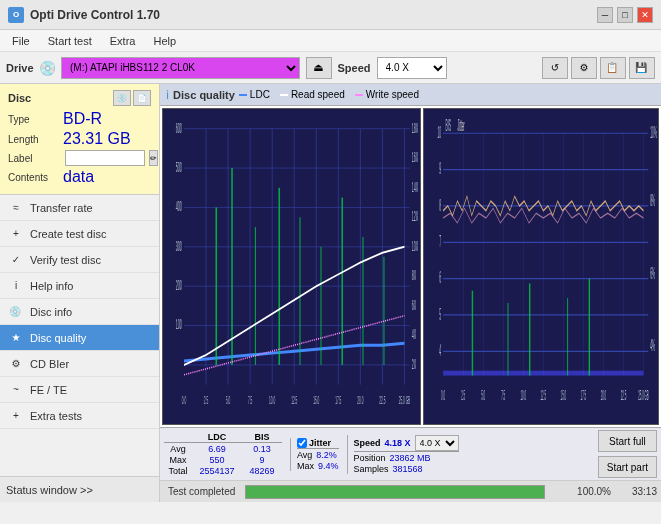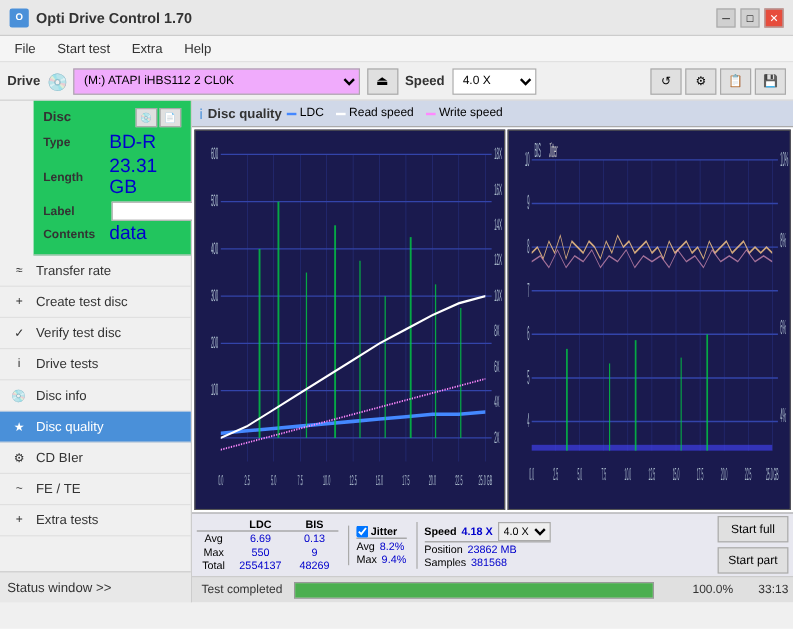--- a/index.html
+++ b/index.html
@@ -14,41 +14,41 @@
     .titlebar-btn.close { background: #e74c3c; color: white; }
     
     
     .menubar { background: #f5f5f5; height: 22px; display: flex; align-items: center; padding: 0 4px; border-bottom: 1px solid #ddd; gap: 2px; }
     .menu-item { padding: 2px 8px; cursor: pointer; font-size: 11px; color: #333; }
     
     
     .drivebar { background: #f0f0f0; height: 32px; display: flex; align-items: center; padding: 0 6px; border-bottom: 1px solid #ccc; gap: 6px; }
     .drive-label { font-size: 11px; font-weight: 600; color: #333; }
     .drive-select-container { display: flex; align-items: center; gap: 4px; flex: 1; max-width: 260px; }
-    .drive-select { height: 22px; font-size: 10px; border: 1px solid #aaa; background: #f0abfc; flex: 1; padding: 0 4px; }
+    .drive-select { height: 22px; font-size: 10px; border: 1px solid #aaa; background: #d946ef; flex: 1; padding: 0 4px; }
     .eject-btn { width: 26px; height: 22px; background: #e0e0e0; border: 1px solid #aaa; cursor: pointer; display: flex; align-items: center; justify-content: center; }
     .speed-label { font-size: 11px; font-weight: 600; color: #333; }
     .speed-select { height: 22px; font-size: 10px; border: 1px solid #aaa; background: white; padding: 0 4px; width: 70px; }
     .toolbar-btns { display: flex; gap: 3px; margin-left: auto; }
     .toolbar-btn { width: 26px; height: 22px; background: #e0e0e0; border: 1px solid #aaa; cursor: pointer; display: flex; align-items: center; justify-content: center; font-size: 10px; }
     
     
     .main { display: flex; height: calc(524px - 30px - 22px - 32px - 22px); }
     
     
     .sidebar { width: 160px; background: #f0f0f0; border-right: 1px solid #ccc; display: flex; flex-direction: column; }
     
     
-    .disc-panel { padding: 6px 8px; border-bottom: 1px solid #ccc; background: #22c55e; margin-left: 28px; }
+    .disc-panel { padding: 6px 8px; border-bottom: 1px solid #ccc; background: #fef9c3; }
     .disc-header { display: flex; align-items: center; justify-content: space-between; margin-bottom: 4px; }
     .disc-title { font-weight: 600; font-size: 11px; color: #333; }
     .disc-icons { display: flex; gap: 2px; }
     .disc-icon-btn { width: 18px; height: 16px; background: #e0e0e0; border: 1px solid #aaa; cursor: pointer; font-size: 8px; display: flex; align-items: center; justify-content: center; }
     .disc-row { display: flex; margin-bottom: 2px; align-items: center; }
-    .disc-key { color: #333; font-size: 10px; width: 55px; flex-shrink: 0; font-weight: bold; }
+    .disc-key { color: #333; font-size: 10px; width: 55px; flex-shrink: 0; }
     .disc-val { color: #0000cc; font-size: 16px; }
     .disc-val-input { height: 16px; font-size: 10px; border: 1px solid #aaa; background: white; width: 80px; padding: 0 2px; }
     .label-row { display: flex; align-items: center; gap: 2px; }
     
     
     .nav-items { flex: 1; }
     .nav-item { display: flex; align-items: center; height: 26px; padding: 0 8px; cursor: pointer; font-size: 11px; color: #333; gap: 6px; border-bottom: 1px solid #e0e0e0; }
     .nav-item.active { background: #4a90d9; color: white; }
     .nav-item-icon { width: 16px; height: 16px; display: flex; align-items: center; justify-content: center; font-size: 10px; flex-shrink: 0; }
     
@@ -170,21 +170,21 @@
       <div class="nav-item">
         <span class="nav-item-icon">+</span>
         <span>Create test disc</span>
       </div>
       <div class="nav-item">
         <span class="nav-item-icon">✓</span>
         <span>Verify test disc</span>
       </div>
       <div class="nav-item">
         <span class="nav-item-icon">i</span>
-        <span>Drive tests</span>
+        <span>Help info</span>
       </div>
       <div class="nav-item">
         <span class="nav-item-icon">💿</span>
         <span>Disc info</span>
       </div>
       <div class="nav-item active">
         <span class="nav-item-icon">★</span>
         <span>Disc quality</span>
       </div>
       <div class="nav-item">

